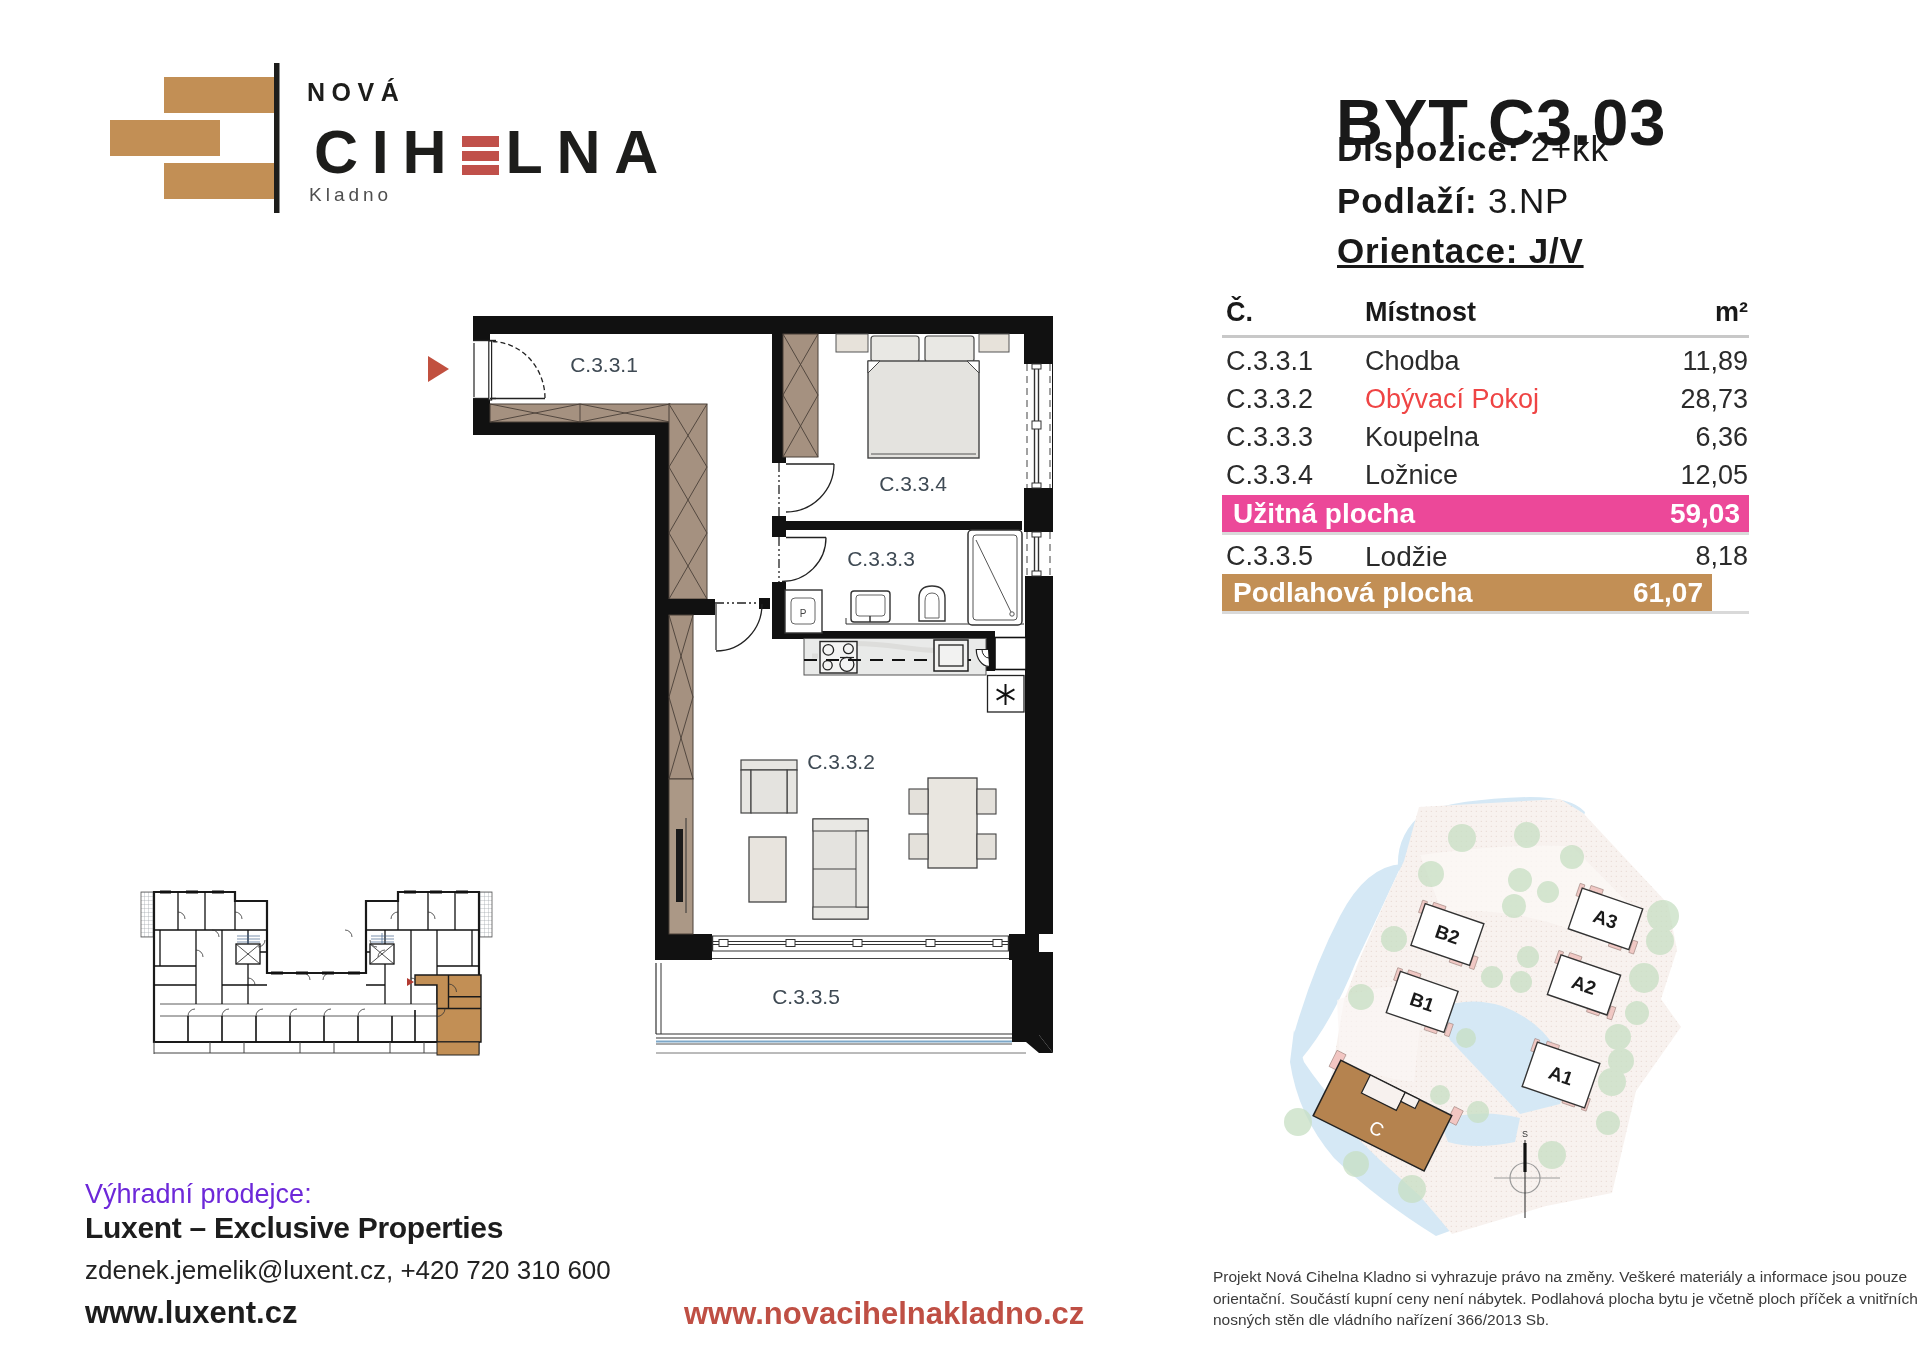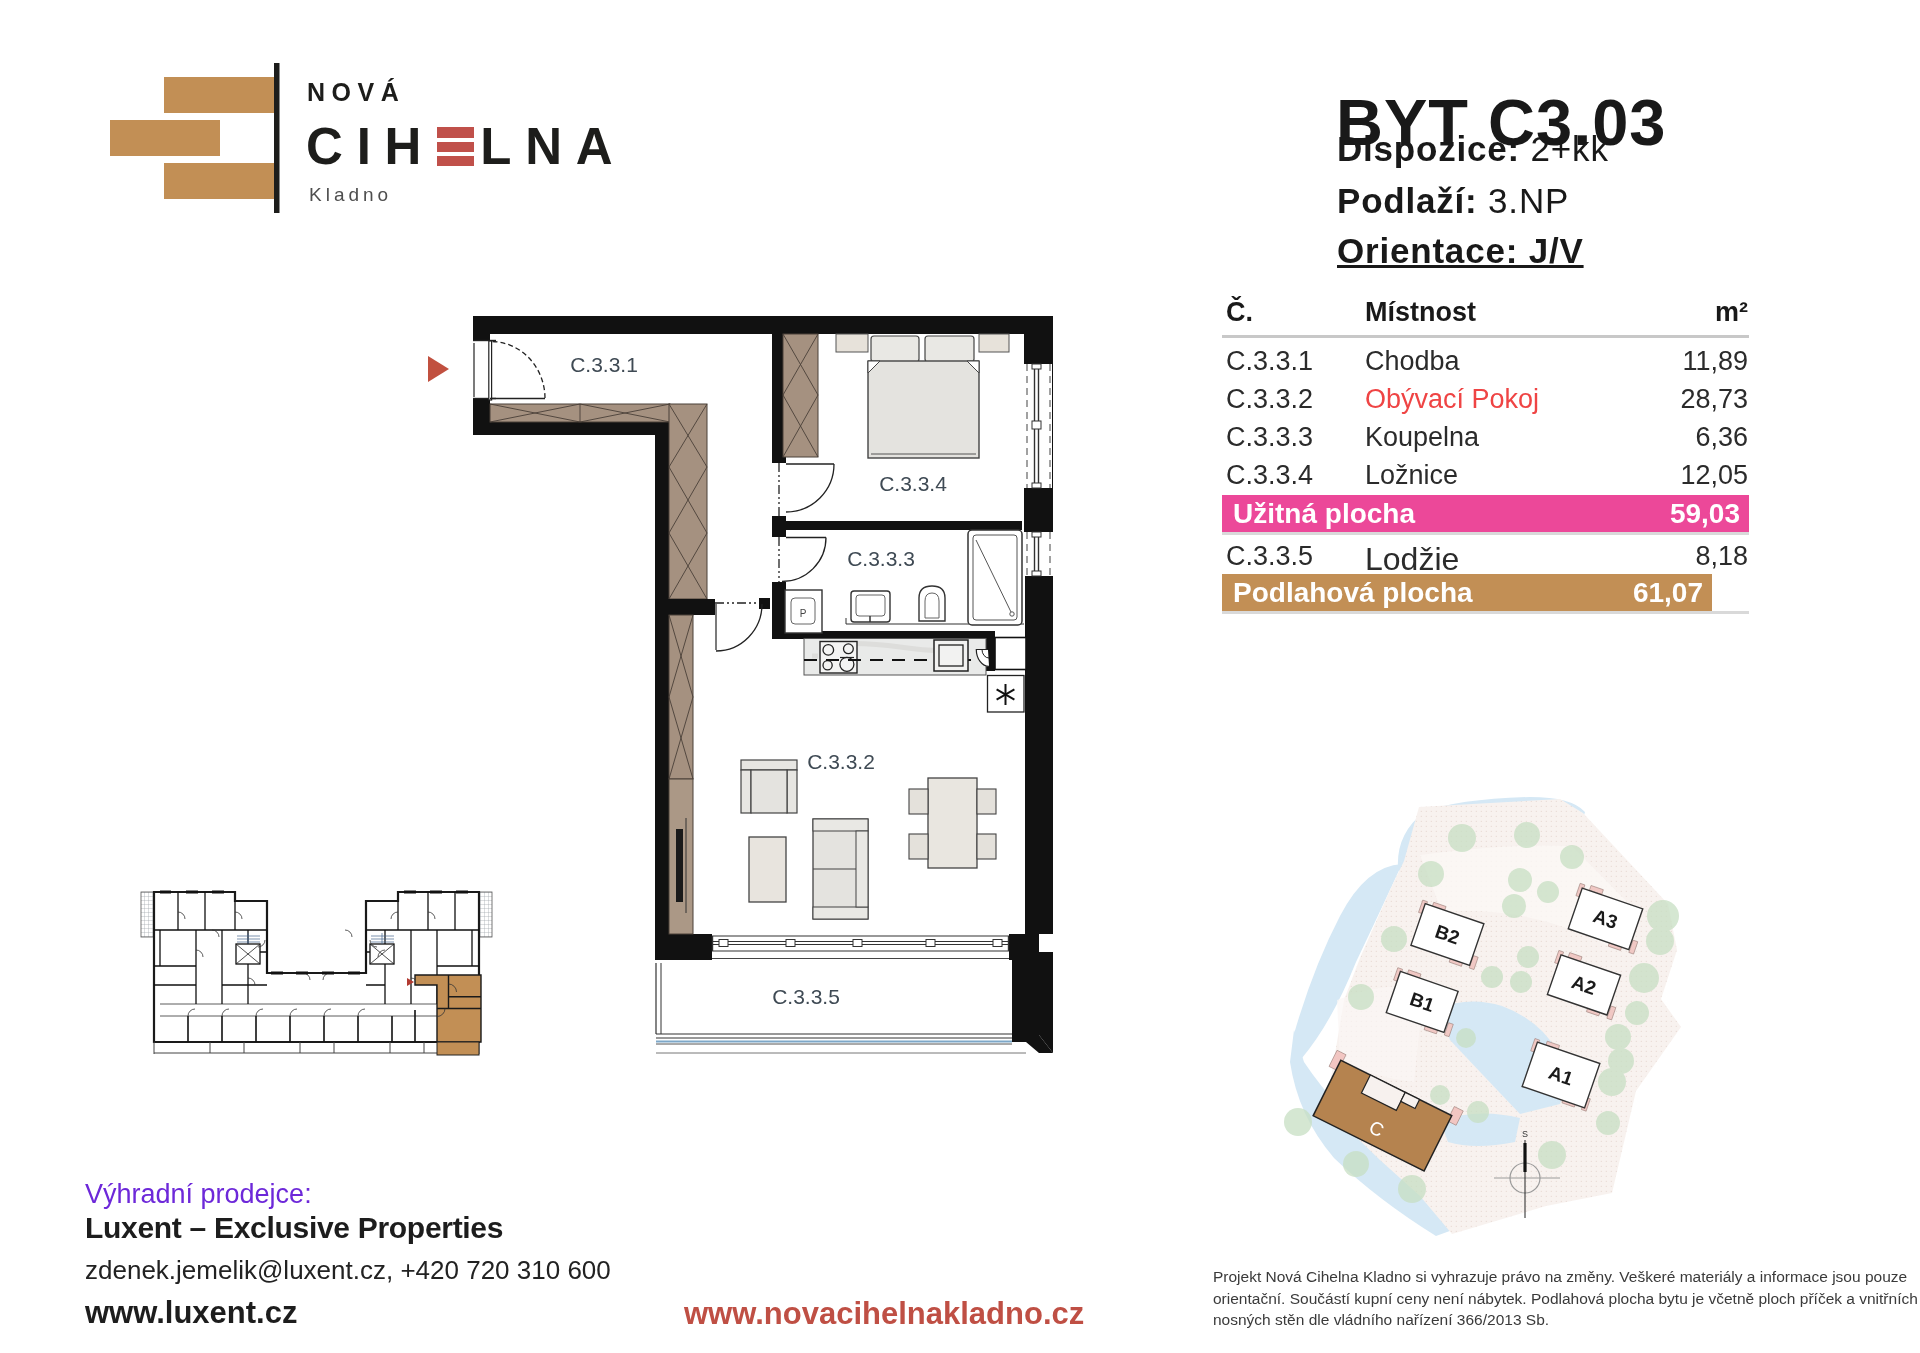--- a/index.html
+++ b/index.html
@@ -423,21 +423,21 @@
 <text x="881" y="566" font-size="21" fill="#3f4a54" text-anchor="middle" font-family="Liberation Sans">C.3.3.3</text>
 
 <text x="841" y="769" font-size="21" fill="#3f4a54" text-anchor="middle" font-family="Liberation Sans">C.3.3.2</text>
 
 <text x="806" y="1004" font-size="21" fill="#3f4a54" text-anchor="middle" font-family="Liberation Sans">C.3.3.5</text>
 </g>
 </svg>
 
 <div class="abs" style="left:307px;top:78px;font-size:25px;font-weight:600;letter-spacing:6.5px;color:#1d1d1b;">NOVÁ</div>
 
-<div class="abs" style="left:306px;top:117px;font-size:51px;font-weight:800;letter-spacing:13.8px;color:#1d1d1b;">CIH<span style="display:inline-block;width:37px;height:39px;margin:0 6px -2px 2px;background:linear-gradient(#c0504a 0 27%,rgba(0,0,0,0) 27% 38%,#c0504a 38% 64%,rgba(0,0,0,0) 64% 74%,#c0504a 74% 100%);"></span>LNA</div>
+<div class="abs" style="left:314px;top:117px;font-size:61px;font-weight:800;letter-spacing:13.8px;color:#1d1d1b;">CIH<span style="display:inline-block;width:37px;height:39px;margin:0 6px -2px 2px;background:linear-gradient(#c0504a 0 27%,rgba(0,0,0,0) 27% 38%,#c0504a 38% 64%,rgba(0,0,0,0) 64% 74%,#c0504a 74% 100%);"></span>LNA</div>
 
 <div class="abs" style="left:309px;top:184px;font-size:19px;font-weight:400;letter-spacing:4px;color:#4e4e4e;">Kladno</div>
 
 <div class="abs" style="left:1336px;top:50px;font-size:65px;font-weight:800;letter-spacing:1px;color:#191919;margin-top:35px;">BYT C3.03</div>
 
 <div class="abs" style="left:1337px;top:129px;font-size:35px;letter-spacing:0.8px;color:#191919;"><b>Dispozice:</b> 2+kk</div>
 
 <div class="abs" style="left:1337px;top:181px;font-size:35px;letter-spacing:0.8px;color:#191919;"><b>Podlaží:</b> 3.NP</div>
 
 <div class="abs" style="left:1337px;top:231px;font-size:35px;font-weight:700;letter-spacing:0.8px;color:#191919;text-decoration:underline;">Orientace: J/V</div>
@@ -464,21 +464,21 @@
 <div class="abs" style="left:1365px;top:460px;font-size:27px;color:#2b2b2b;">Ložnice</div>
 <div class="abs" style="left:1600px;top:460px;width:148px;text-align:right;font-size:27px;color:#2b2b2b;">12,05</div>
 
 <div class="abs" style="left:1222px;top:495px;width:527px;height:37px;background:#ec4899;color:#fff;font-size:28px;font-weight:700;line-height:37px;">
   <span style="position:absolute;left:11px;">Užitná plocha</span>
   <span style="position:absolute;right:9px;">59,03</span>
 </div>
 <div class="abs" style="left:1222px;top:532px;width:527px;height:2.5px;background:#d9d9d9;"></div>
 
 <div class="abs" style="left:1226px;top:541px;font-size:27px;color:#2b2b2b;">C.3.3.5</div>
-<div class="abs" style="left:1365px;top:541px;font-size:32px;color:#2b2b2b;">Lodžie</div>
+<div class="abs" style="left:1365px;top:541px;font-size:28px;color:#2b2b2b;">Lodžie</div>
 <div class="abs" style="left:1600px;top:541px;width:148px;text-align:right;font-size:27px;color:#2b2b2b;">8,18</div>
 
 <div class="abs" style="left:1222px;top:574px;width:490px;height:37px;background:#c28f55;color:#fff;font-size:28px;font-weight:700;line-height:37px;">
   <span style="position:absolute;left:11px;">Podlahová plocha</span>
   <span style="position:absolute;right:9px;">61,07</span>
 </div>
 <div class="abs" style="left:1222px;top:611px;width:527px;height:2.5px;background:#d9d9d9;"></div>
 
 <div class="abs" style="left:85px;top:1179px;font-size:27px;color:#6d28d9;">Výhradní prodejce:</div>
 

